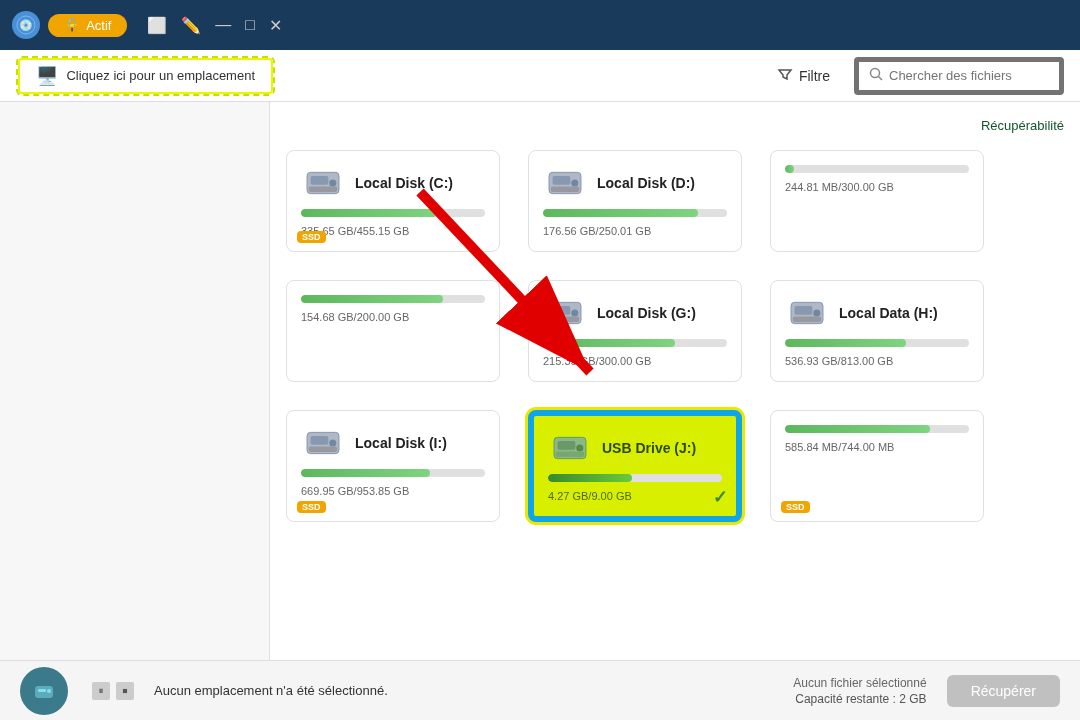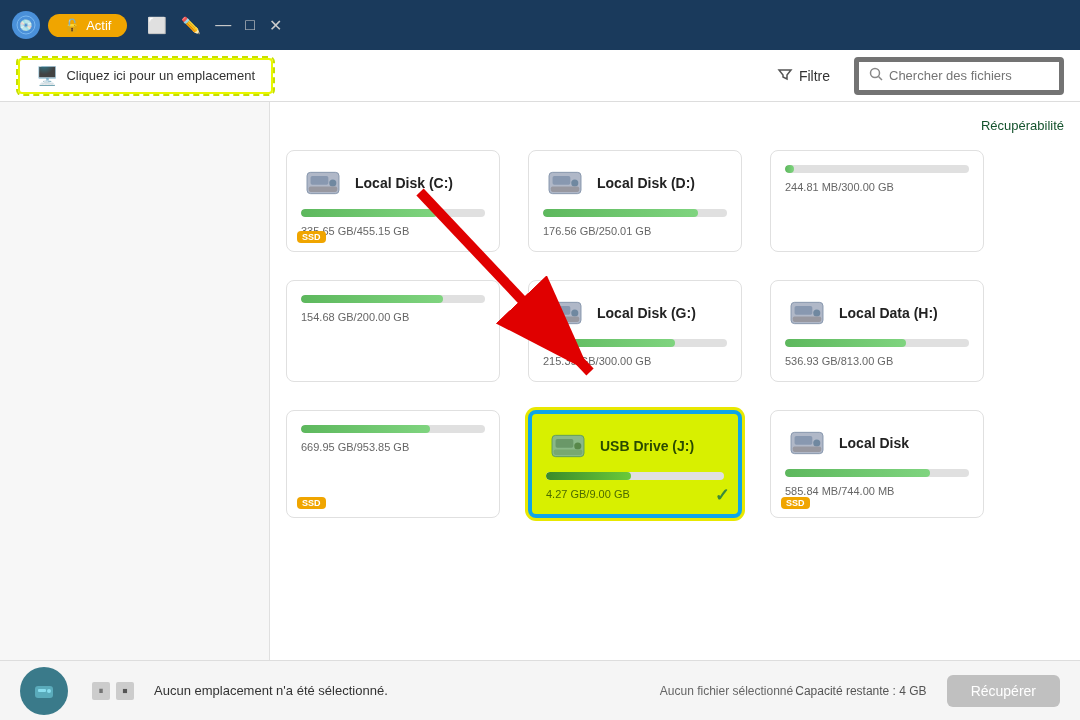--- a/index.html
+++ b/index.html
@@ -222,27 +222,27 @@
     .recover-btn {
       background: #c0c0c0;
       color: white;
       border: none;
       border-radius: 6px;
       padding: 8px 24px;
       font-size: 14px;
       cursor: not-allowed;
     }
     .status-right-actions {
-      display: flex; flex-direction: row; align-items: flex-end; gap: 2px;
+      display: flex; flex-direction: column; align-items: flex-end; gap: 2px;
     }
 
     
     .disk-card.selected-usb {
       background: #d8f000;
-      border: 4px solid #0ea5e9;
+      border: 6px solid #0ea5e9;
       box-shadow: 0 0 0 3px #e8e800;
     }
   </style>
 </head>
 <body>
 
 <div class="titlebar">
   <div class="titlebar-logo">
     <svg width="20" height="20" viewBox="0 0 20 20" fill="none">
       <circle cx="10" cy="10" r="9" fill="#4a90d9" stroke="#7ab8f0" stroke-width="1"></circle>
@@ -389,20 +389,31 @@
             </div>
       <span class="disk-name" style="color:#222">Local Data (H:)</span>
     </div>
     <div class="disk-bar-wrap">
       <div class="disk-bar" style="width:66%;background:linear-gradient(to right,#5db85d,#7fd47f);"></div>
     </div>
     <span class="disk-size" style="color:#666">536.93 GB/813.00 GB</span>
 
   </div>
         <div class="disk-card">
+    <div class="disk-header">
+      <div class="disk-icon">
+              <svg width="44" height="36" viewBox="0 0 44 36">
+    <rect x="4" y="6" width="36" height="24" rx="4" fill="#b0b8c8" stroke="#8090a8" stroke-width="1"></rect>
+    <rect x="8" y="10" width="20" height="10" rx="2" fill="#8898b0"></rect>
+    <circle cx="33" cy="18" r="4" fill="#7088a0"></circle>
+    <rect x="6" y="22" width="32" height="6" rx="2" fill="#9898a0"></rect>
+  </svg>
+            </div>
+      <span class="disk-name" style="color:#222">Local Disk (I:)</span>
+    </div>
     <div class="disk-bar-wrap">
       <div class="disk-bar" style="width:70%;background:linear-gradient(to right,#5db85d,#7fd47f);"></div>
     </div>
     <span class="disk-size" style="color:#666">669.95 GB/953.85 GB</span>
     <span class="ssd-badge">SSD</span>
 
   </div>
         <div class="disk-card selected-usb">
     <div class="disk-header">
       <div class="disk-icon">
@@ -416,31 +427,20 @@
       <span class="disk-name" style="color:#2a4a00">USB Drive (J:)</span>
     </div>
     <div class="disk-bar-wrap">
       <div class="disk-bar" style="width:48%;background:linear-gradient(to right,#3a8a2a,#6aca3a);"></div>
     </div>
     <span class="disk-size" style="color:#4a6a00">4.27 GB/9.00 GB</span>
 
     <span class="check-mark">✓</span>
   </div>
         <div class="disk-card">
-    <div class="disk-header">
-      <div class="disk-icon">
-              <svg width="44" height="36" viewBox="0 0 44 36">
-    <rect x="4" y="6" width="36" height="24" rx="4" fill="#b0b8c8" stroke="#8090a8" stroke-width="1"></rect>
-    <rect x="8" y="10" width="20" height="10" rx="2" fill="#8898b0"></rect>
-    <circle cx="33" cy="18" r="4" fill="#7088a0"></circle>
-    <rect x="6" y="22" width="32" height="6" rx="2" fill="#9898a0"></rect>
-  </svg>
-            </div>
-      <span class="disk-name" style="color:#222">Local Disk</span>
-    </div>
     <div class="disk-bar-wrap">
       <div class="disk-bar" style="width:79%;background:linear-gradient(to right,#5db85d,#7fd47f);"></div>
     </div>
     <span class="disk-size" style="color:#666">585.84 MB/744.00 MB</span>
     <span class="ssd-badge">SSD</span>
 
   </div>
       </div>
   </div>
 </div>
@@ -454,16 +454,16 @@
     </svg>
   </div>
   <div class="status-pause-controls">
     <button class="pause-btn">⏸</button>
     <button class="pause-btn">⏹</button>
   </div>
   <span class="status-text">Aucun emplacement n'a été sélectionné.</span>
   <div class="status-spacer"></div>
   <div class="status-right-actions">
     <span class="no-file-text">Aucun fichier sélectionné</span>
-    <span class="capacity-text">Capacité restante : 4 GB</span>
+    <span class="capacity-text">Capacité restante : 2 GB</span>
   </div>
   <button class="recover-btn">Récupérer</button>
 </div>
 
 </body></html>

